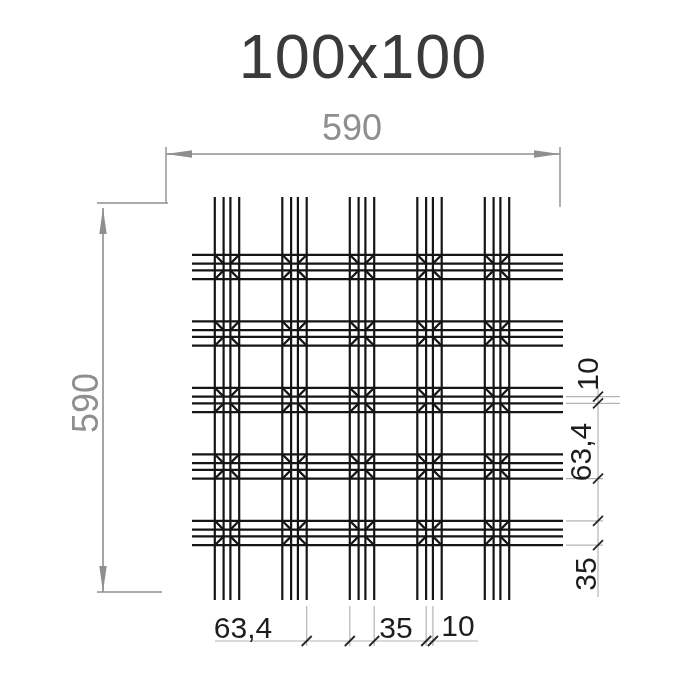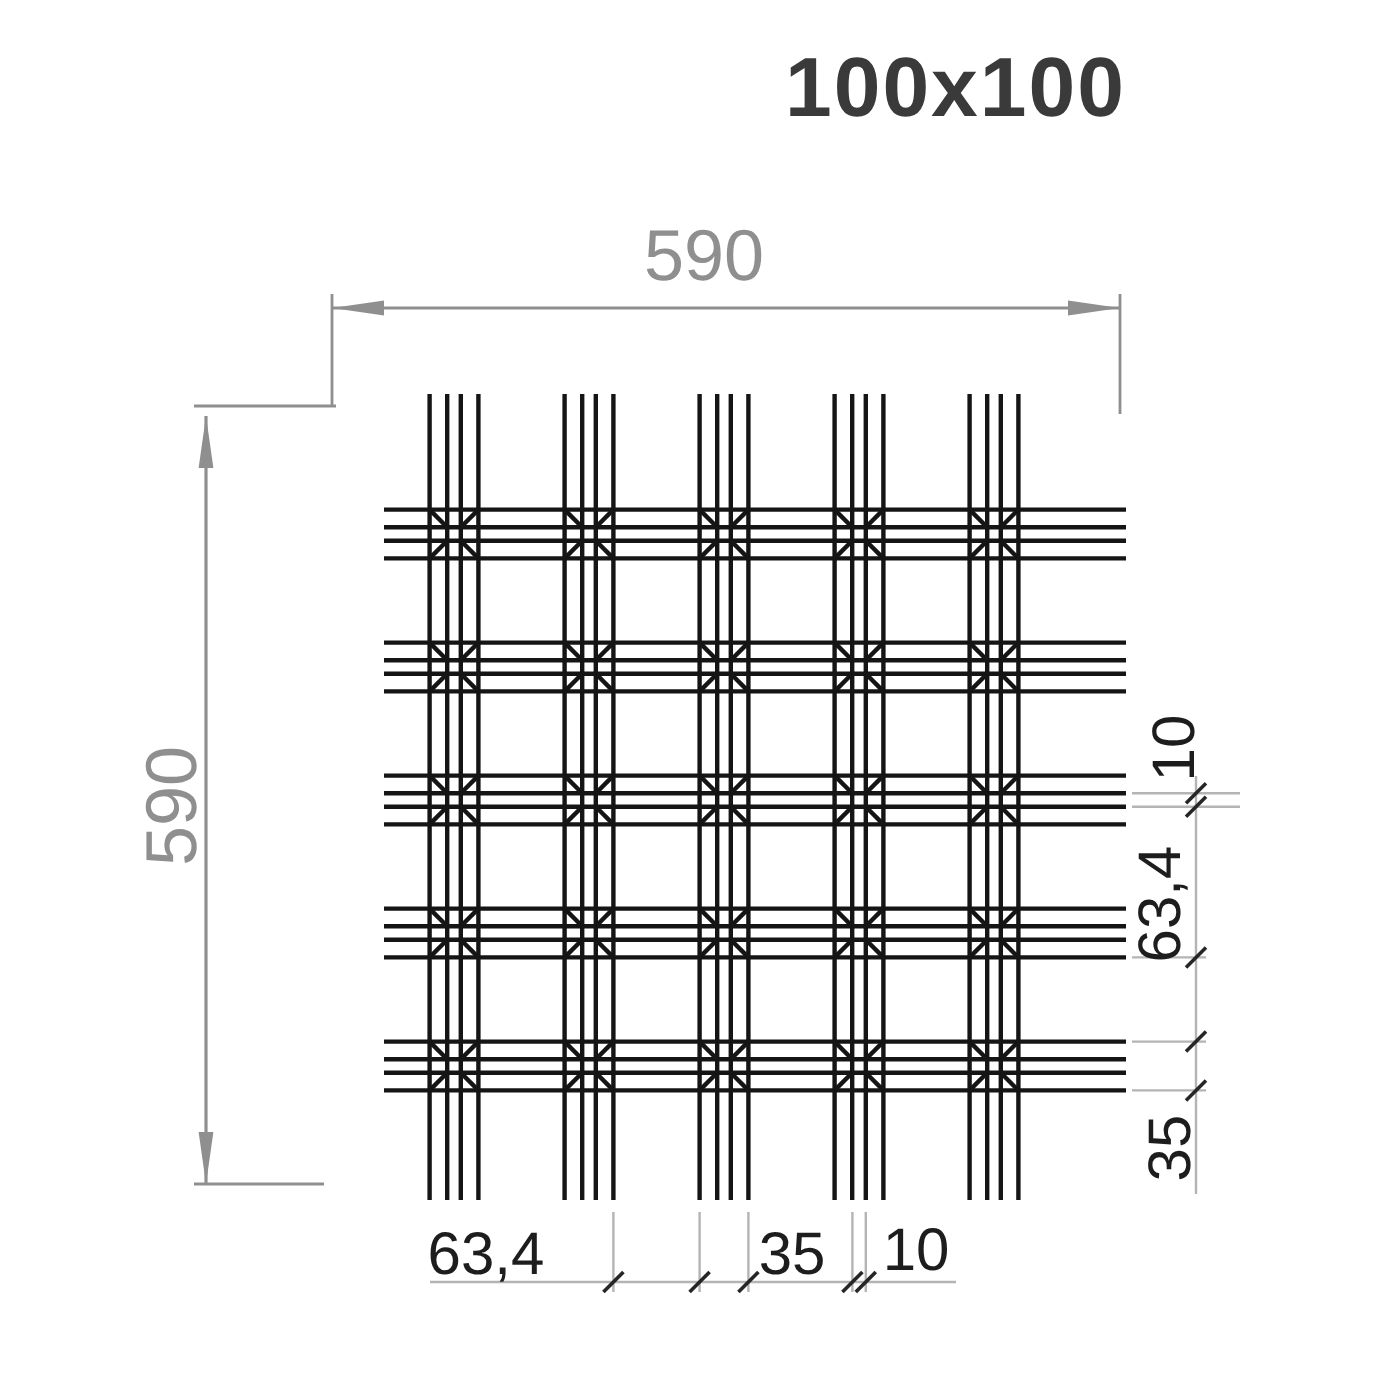--- a/index.html
+++ b/index.html
@@ -3,22 +3,22 @@
 <meta charset="utf-8">
 <style>
   html,body{margin:0;padding:0;background:#ffffff;}
   #canvas{
     position:relative;width:700px;height:700px;background:#ffffff;
     font-family:"Liberation Sans",sans-serif;overflow:hidden;
   }
   #drawing-svg{position:absolute;left:0;top:0;}
   .lbl{position:absolute;white-space:nowrap;}
   .title{
-    width:400px;left:163px;top:20px;text-align:right;
-    font-size:42px;font-weight:700;color:#3a3a3a;letter-spacing:1px;
+    width:400px;left:163px;top:20px;text-align:center;
+    font-size:63px;font-weight:400;color:#3a3a3a;letter-spacing:1px;
   }
   .dim-big{
     font-size:36px;font-weight:400;color:#8f8f8f;text-align:center;line-height:36px;
   }
   .dim-small{
     font-size:30px;font-weight:400;color:#1d1d1d;text-align:center;line-height:32px;
   }
   .rot{transform:rotate(-90deg);transform-origin:50% 50%;}
 </style>
 </head>

